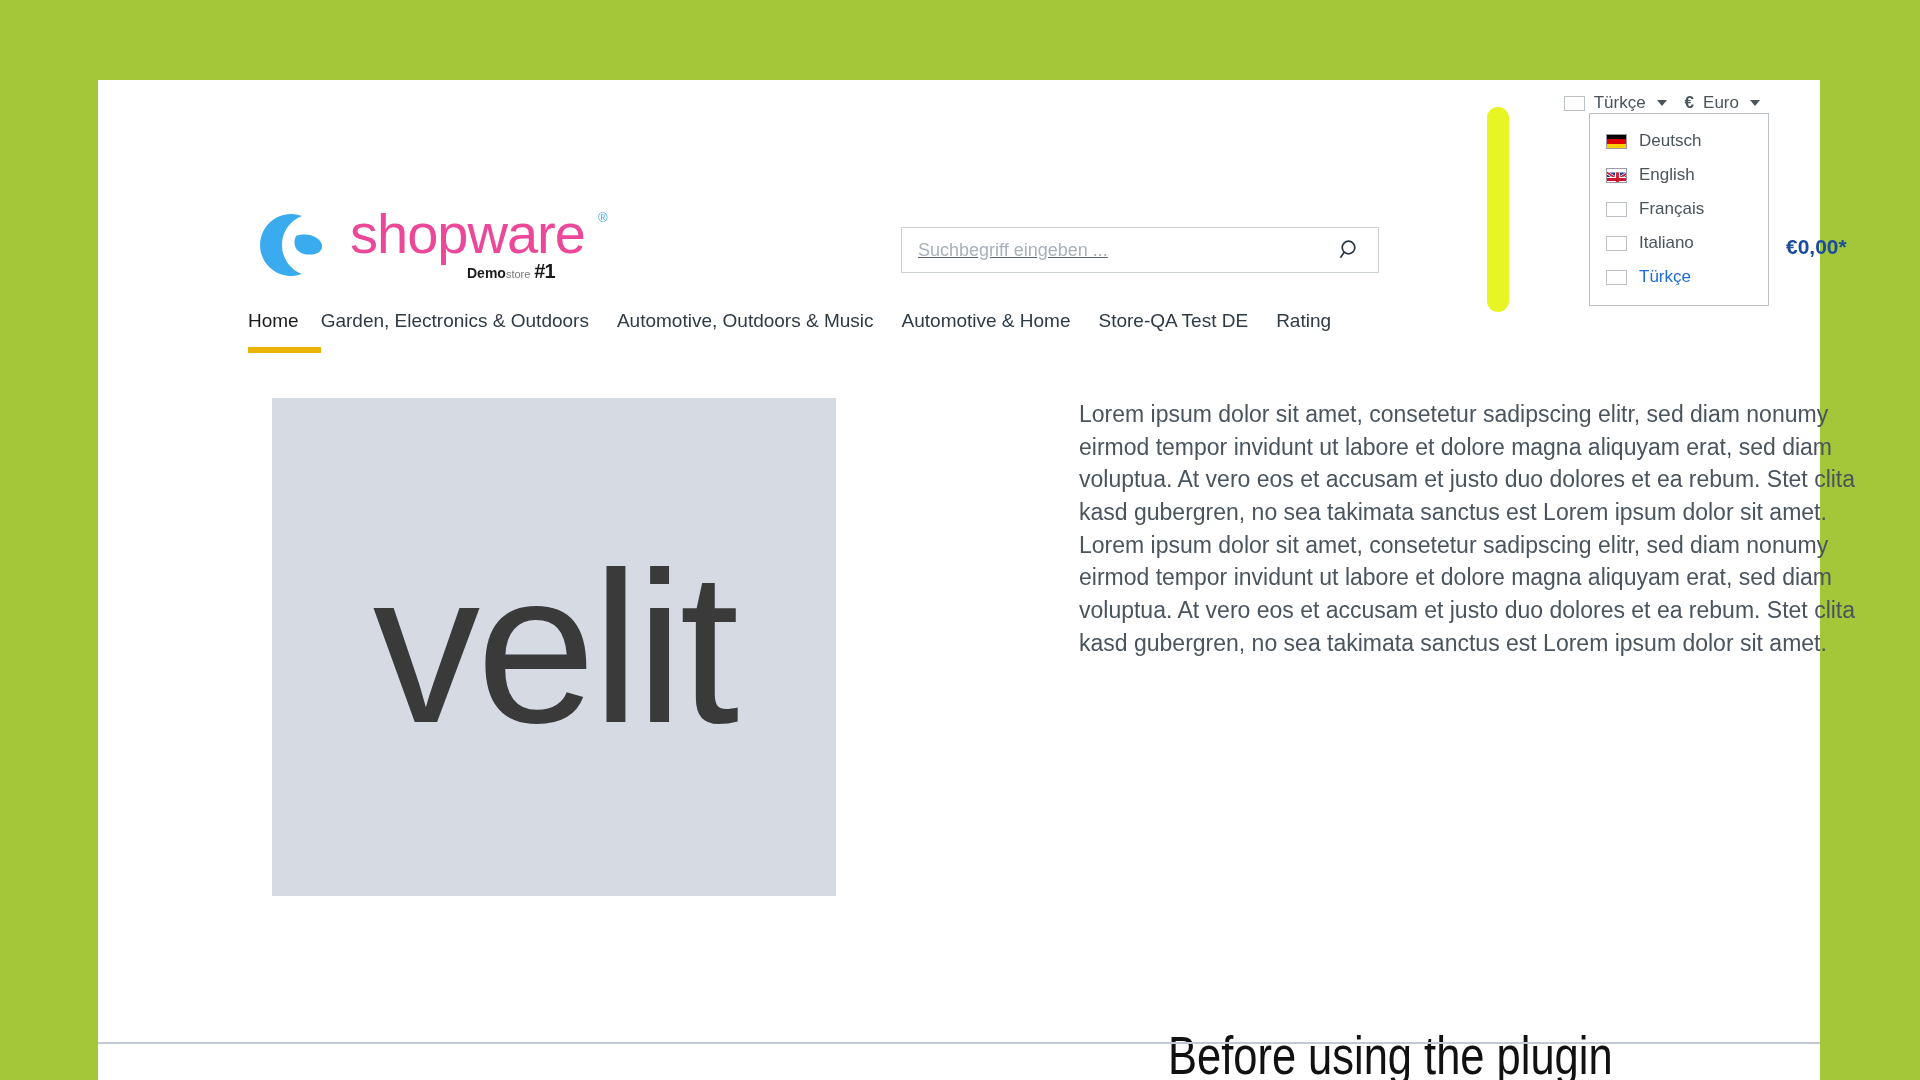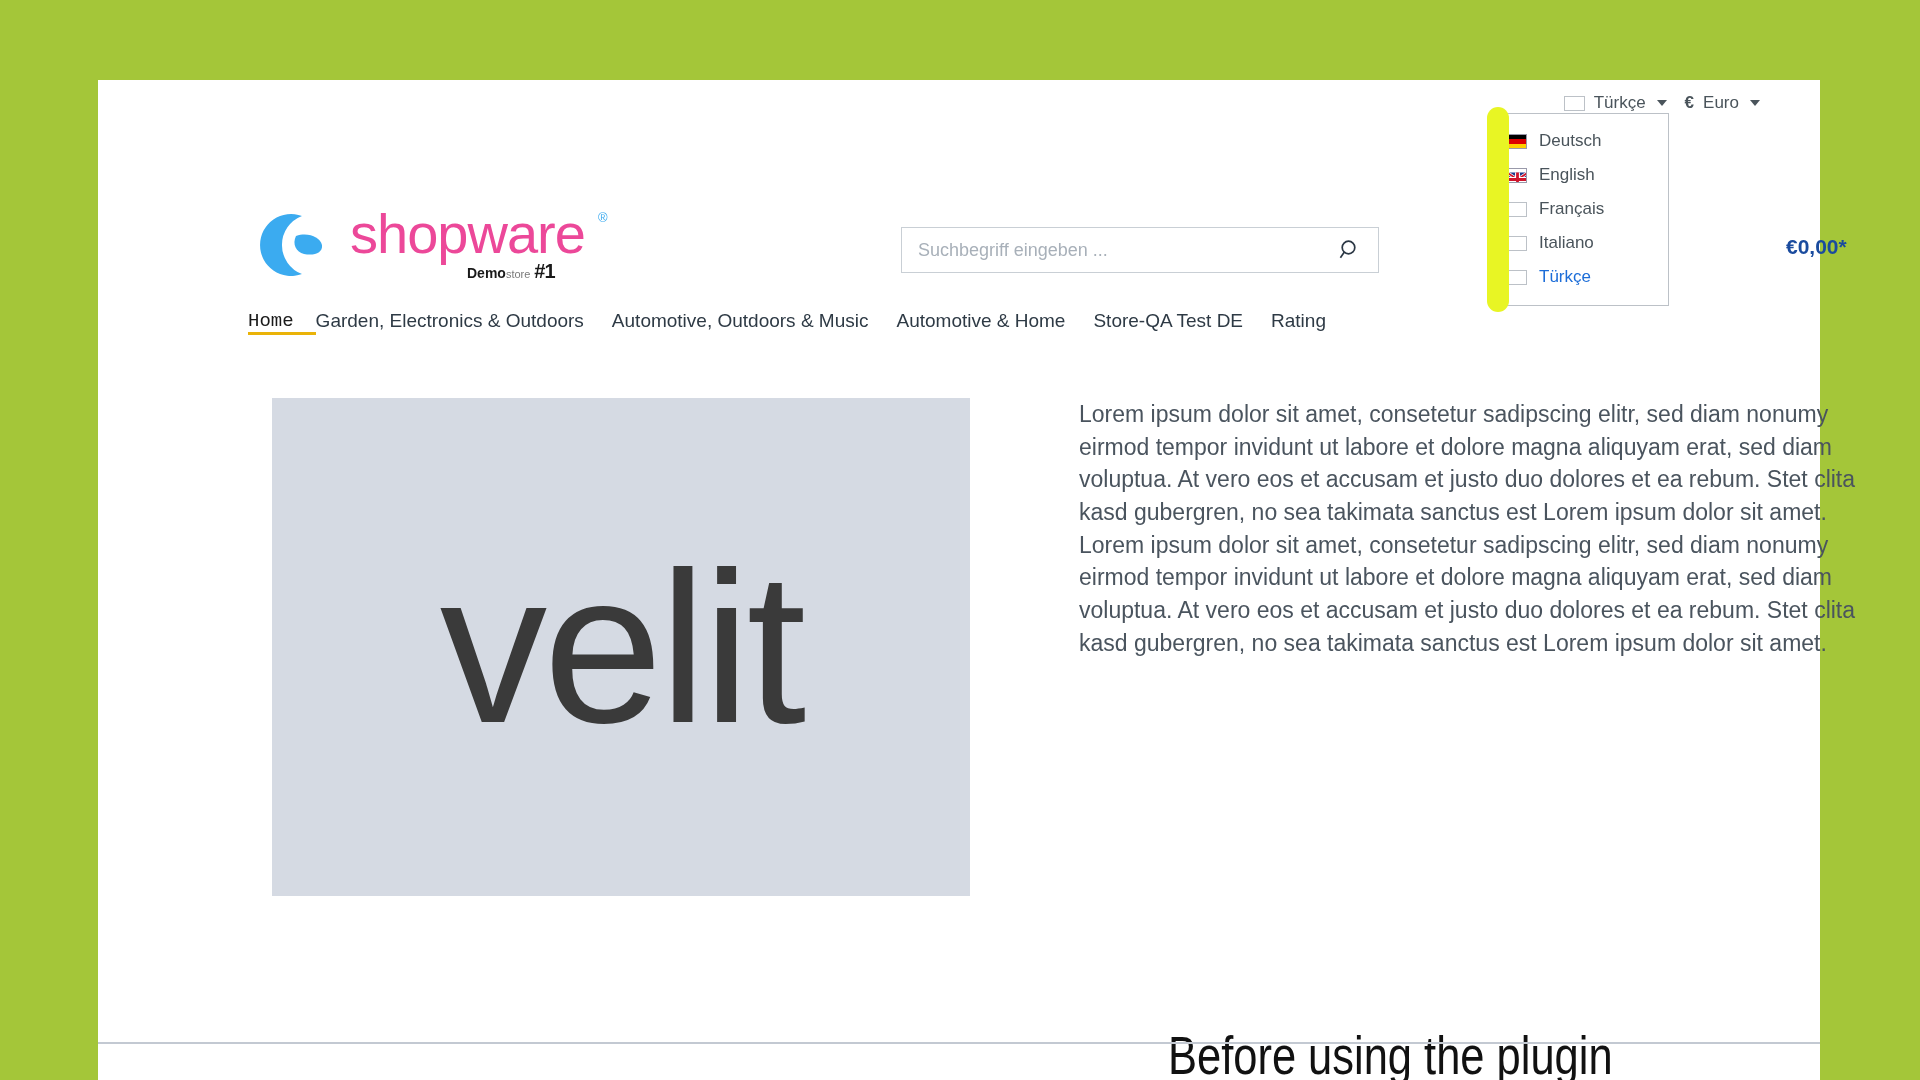--- a/index.html
+++ b/index.html
@@ -31,21 +31,21 @@
   }
   .caret{
     width:0; height:0; border-left:5px solid transparent;
     border-right:5px solid transparent; border-top:6px solid #4a545b;
     display:inline-block; margin-left:2px;
   }
   .euro-sym{ font-weight:700; }
 
   
   .lang-panel{
-    position:absolute; left:1489px; top:113px;
+    position:absolute; left:1589px; top:113px;
     width:180px; background:#fff;
     border:1px solid #bcc1c7;
     padding:10px 0 11px 0;
     z-index:30;
   }
   .lang-item{
     display:flex; align-items:center; gap:12px;
     padding:4px 16px; font-size:17px; color:#4a545b;
     cursor:pointer; line-height:26px;
   }
@@ -86,44 +86,44 @@
 
   
   .search-box{
     position:absolute; left:803px; top:147px;
     width:478px; height:46px;
     border:1px solid #c9cfd5; background:#fff;
     display:flex; align-items:center; padding:0 16px;
   }
   .search-box input{
     flex:1; border:0; outline:0; font-size:18px; color:#5a6470;
-    font-family:"Liberation Sans", sans-serif; background:transparent;
+    font-family:"Liberation Sans", sans-serif; background:transparent;text-decoration:underline;
   }
   .search-box input::placeholder{ color:#a8b0b9; }
 
   
   .cart-price{
     position:absolute; left:1688px; top:155px;
     font-size:21px; font-weight:700; color:#1a4b9e;text-align:center;
   }
 
   
   .nav{
     position:absolute; left:150px; top:230px;
     display:flex; align-items:flex-start; gap:0;
     font-size:19px; color:#2e3a45;
   }
   .nav-item{ padding:0 28px 9px 0; cursor:pointer; white-space:nowrap; }
   .nav-item:first-child{ padding-right:22px; }
-  .nav-item.active{ color:#1a1a1a; border-bottom:3px solid #eab308; padding-bottom:0;font-family:Liberation Mono, monospace; }
+  .nav-item.active{ color:#1a1a1a; border-bottom:6px solid #eab308; padding-bottom:15px; }
 
   
   .product-img{
     position:absolute; left:174px; top:318px;
-    width:698px; height:498px;
+    width:564px; height:498px;
     background:#d5dae3;
     display:flex; align-items:center; justify-content:center;
   }
   .product-img-text{
     font-size:215px; color:#3a3a3a; font-weight:400; line-height:1;
     letter-spacing:-4px;
   }
 
   .content-col{ position:absolute; left:981px; top:318px; width:790px; }
   .content-title{

